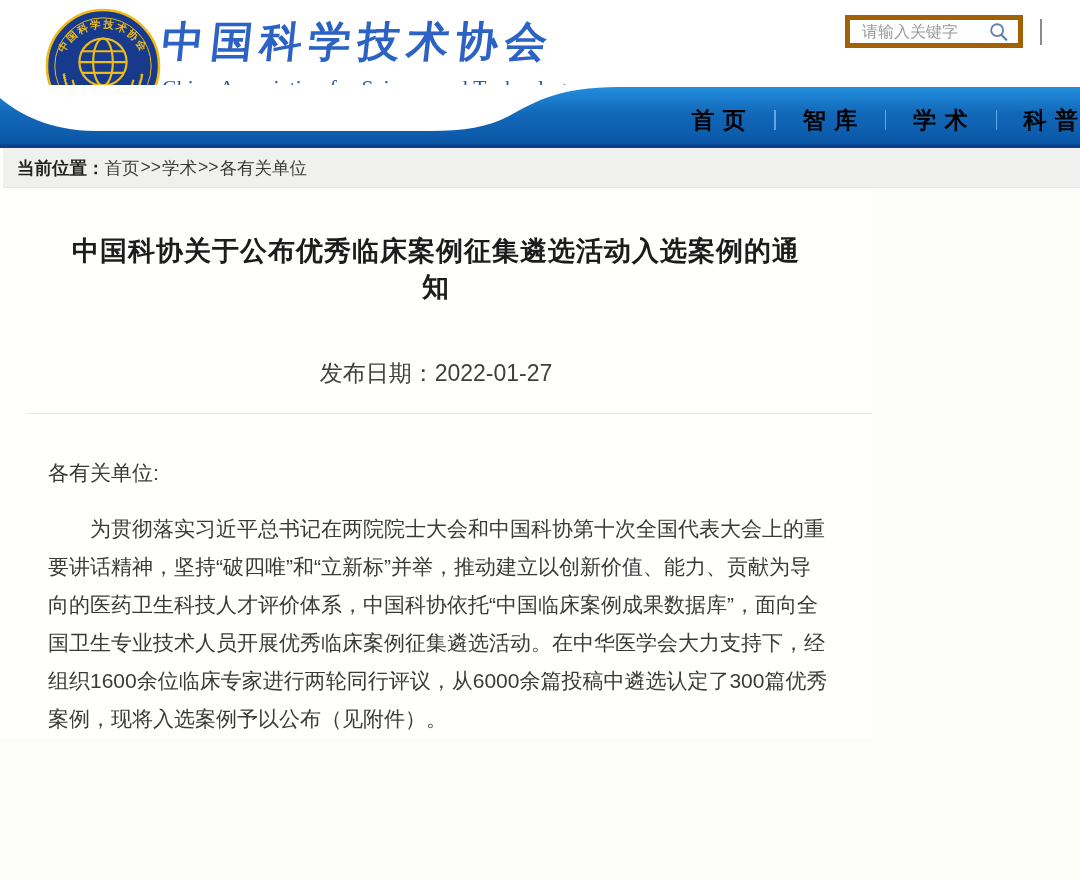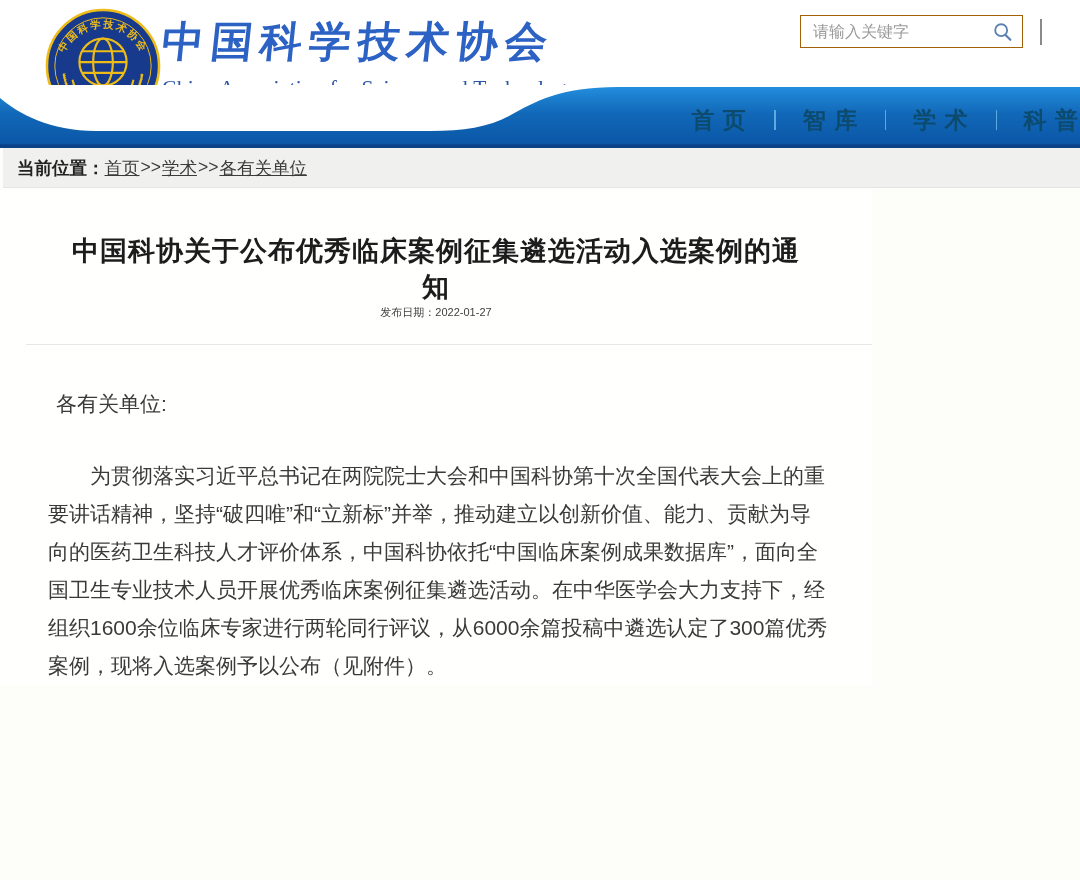--- a/index.html
+++ b/index.html
@@ -17,65 +17,65 @@
     font-size:42px;font-weight:bold;color:#2b62c4;letter-spacing:7px;
     font-family:"Liberation Serif","DejaVu Serif",serif;
     transform:skewX(-6deg);white-space:nowrap;
   }
   .logo-en{
     margin-top:6px;font-size:21.5px;color:#2a55a8;white-space:nowrap;
     font-family:"Liberation Serif","DejaVu Serif",serif;letter-spacing:.3px;
   }
   .search-wrap{position:absolute;top:15px;right:38px;display:flex;align-items:center;}
   .search-box{
-    width:223px;height:33px;border:1px solid #a16207;background:#fff;
+    width:178px;height:33px;border:5px solid #a16207;background:#fff;
     display:flex;align-items:center;padding:0 8px 0 10px;box-sizing:border-box;
   }
   .search-input{
     flex:1;border:none;outline:none;font-size:16px;color:#333;background:transparent;
     font-family:inherit;min-width:0;
   }
   .search-input::placeholder{color:#9a9a9a;}
   .search-btn{border:none;background:none;padding:0;margin-left:4px;cursor:pointer;line-height:0;}
   .search-divider{width:2px;height:26px;background:#8a8a8a;margin-left:17px;}
   
   .navband{position:absolute;left:0;top:85px;width:1080px;height:63px;}
   .navband svg{position:absolute;left:0;top:0;}
   .nav-items{
     position:absolute;top:12px;right:-26px;height:46px;
     display:flex;align-items:center;
   }
   .nav-item{
-    color:#0c4a6e;font-size:23px;font-weight:bold;letter-spacing:1px;
+    color:#000000;font-size:23px;font-weight:bold;letter-spacing:1px;
     padding:0 27px;white-space:nowrap;cursor:pointer;
   }
   .nav-sep{width:1px;height:20px;background:#5caae2;}
   
   .breadcrumb{
     position:absolute;top:148px;left:3px;width:1080px;height:40px;
     background:#f0f0ee;border-bottom:1px solid #e6e6e3;
     display:flex;align-items:center;box-sizing:border-box;
     font-size:17.5px;color:#3b3b3b;padding-left:14px;
   }
   .crumb-label{font-weight:bold;color:#222;}
-  .crumb-link{color:#3b3b3b;cursor:pointer;text-decoration:underline;}
+  .crumb-link{color:#3b3b3b;cursor:pointer;}
   .crumb-sep{color:#3b3b3b;margin:0 1px;}
   
   .main{position:absolute;top:189px;left:0;width:872px;background:#fffffe;}
   .article-title{
     margin:44px 60px 0;text-align:center;
     font-size:27px;font-weight:bold;color:#1c1c1c;letter-spacing:1px;line-height:36px;
   }
-  .pub-date{text-align:center;font-size:11px;color:#3f3f3f;}
+  .pub-date{margin-top:53px;text-align:center;font-size:23px;color:#3f3f3f;}
   .rule{height:0;border-top:1px solid #e7e7e4;margin:24px 0 0 26px;}
   .article-body{
     padding:0 44px 0 48px;font-size:21px;line-height:38px;color:#3a3a3a;
   }
-  .greeting{margin:40px 8px 0;}
-  .article-body p.para{margin:34px 0 0;text-indent:2em;}
+  .greeting{margin:40px 0 0;}
+  .article-body p.para{margin:18px 0 0;text-indent:2em;}
 </style>
 </head>
 <body>
 
 <div class="page">
 
   <div class="header">
 
     <div class="emblem">
       <svg viewBox="-60 -60 120 120" width="118" height="118">

